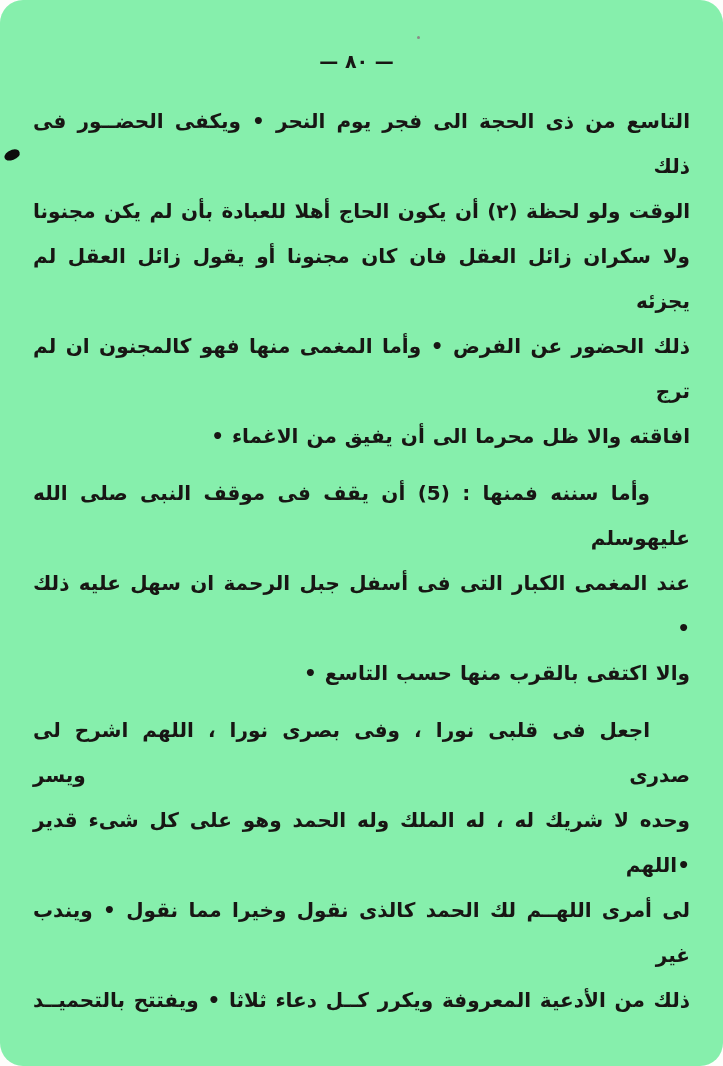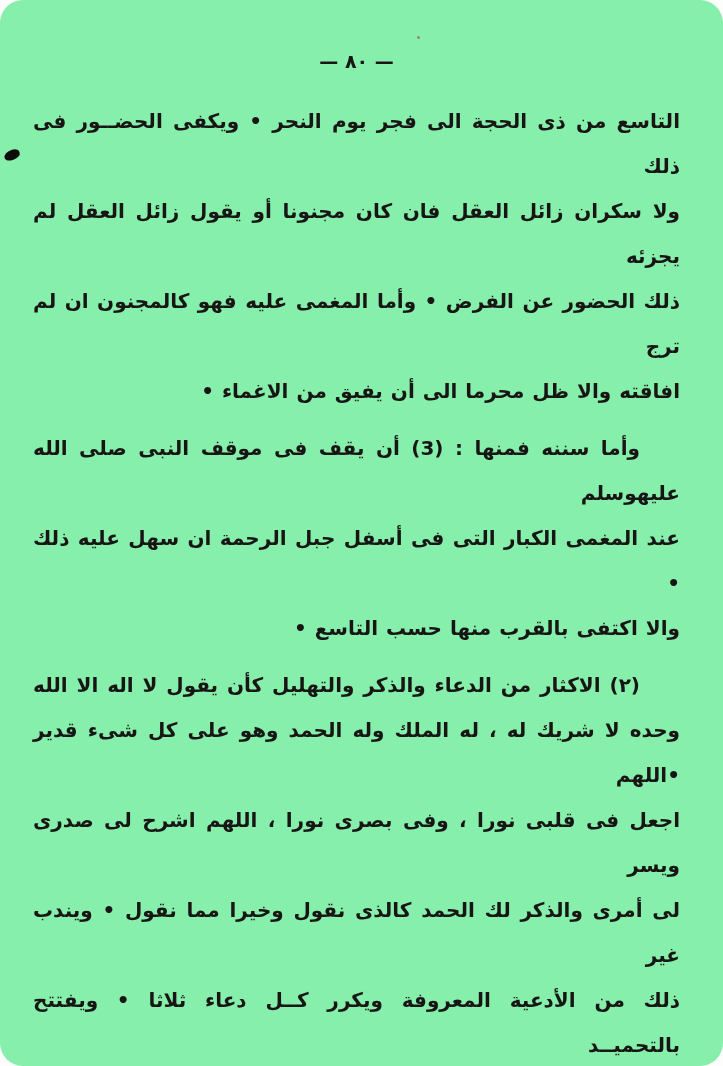--- a/index.html
+++ b/index.html
@@ -51,21 +51,21 @@
     position: absolute;
     top: 99px;
     right: 31px;
     left: 33px;
     direction: rtl;
     font-size: 20px;
     font-weight: bold;
     text-rendering: optimizeLegibility;
   }
   .para {
-    margin: 0 12px 12px 0;
+    margin: 0 2px 12px 0;
   }
   .para.indent .line:first-child {
     text-indent: 40px;
   }
   .line {
     line-height: 45px;
     min-height: 45px;
     text-align: right;
     word-spacing: 1px;
   }
@@ -86,34 +86,34 @@
   <div class="speck"></div>
 
   <div class="pageno">— ٨٠ —</div>
 
   <div class="blot"></div>
 
   <div class="text">
 
     <div class="para">
       <div class="line j">التاسع من ذى الحجة الى فجر يوم النحر • ويكفى الحضــور فى ذلك</div>
+      <div class="line j">الوقت ولو لحظة (٢) أن يكون الحاج أهلا للعبادة بأن لم يكن مجنونا</div>
       <div class="line j">ولا سكران زائل العقل فان كان مجنونا أو يقول زائل العقل لم يجزئه</div>
-      <div class="line j">ذلك الحضور عن الفرض • وأما المغمى عليه فهو كالمجنون ان لم ترج</div>
+      <div class="line j">ذلك الحضور عن الفرض • وأما المغمى منها فهو كالمجنون ان لم ترج</div>
       <div class="line last">افاقته والا ظل محرما الى أن يفيق من الاغماء •</div>
     </div>
 
     <div class="para indent">
-      <div class="line j">وأما سننه فمنها : (3) أن يقف فى موقف النبى صلى الله عليهوسلم</div>
+      <div class="line j">وأما سننه فمنها : (5) أن يقف فى موقف النبى صلى الله عليهوسلم</div>
       <div class="line j">عند المغمى الكبار التى فى أسفل جبل الرحمة ان سهل عليه ذلك •</div>
       <div class="line last">والا اكتفى بالقرب منها حسب التاسع •</div>
     </div>
 
     <div class="para indent">
-      <div class="line j">(٢) الاكثار من الدعاء والذكر والتهليل كأن يقول لا اله الا الله</div>
+      <div class="line j">اجعل فى قلبى نورا ، وفى بصرى نورا ، اللهم اشرح لى صدرى ويسر</div>
       <div class="line j">وحده لا شريك له ، له الملك وله الحمد وهو على كل شىء قدير •اللهم</div>
-      <div class="line j">اجعل فى قلبى نورا ، وفى بصرى نورا ، اللهم اشرح لى صدرى ويسر</div>
-      <div class="line j">لى أمرى والذكر لك الحمد كالذى نقول وخيرا مما نقول • ويندب غير</div>
+      <div class="line j">لى أمرى اللهــم لك الحمد كالذى نقول وخيرا مما نقول • ويندب غير</div>
       <div class="line j">ذلك من الأدعية المعروفة ويكرر كــل دعاء ثلاثا • ويفتتح بالتحميــد</div>
 
     </div>
 
   </div>
 </div>
 
 </body></html>

